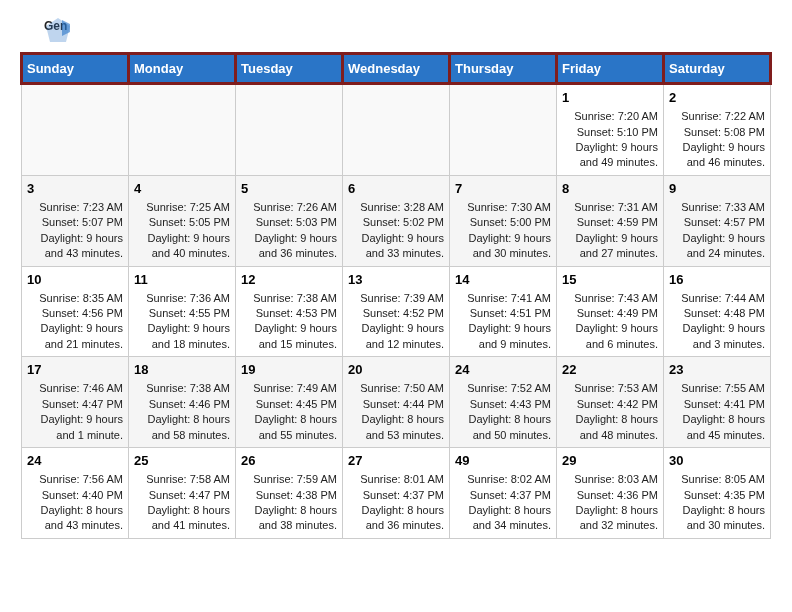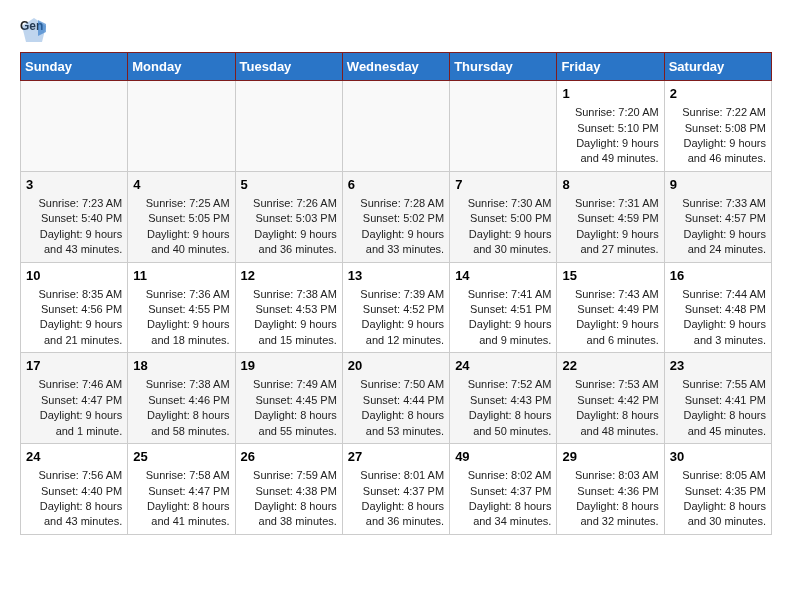--- a/index.html
+++ b/index.html
@@ -8,20 +8,21 @@
       background: #fff;
       width: 792px;
       min-height: 612px;
       padding: 16px 20px;
     }
     .header {
       display: flex;
       justify-content: space-between;
       align-items: flex-start;
       margin-bottom: 8px;
+      margin-left: 24px;
     }
     .logo {
       display: flex;
       align-items: center;
       gap: 4px;
     }
     .logo-text {
       font-size: 18px;
       font-weight: bold;
       line-height: 1.1;
@@ -49,21 +50,21 @@
       border-collapse: collapse;
       table-layout: fixed;
     }
     thead tr th {
       background: #2a75c7;
       color: #fff;
       font-size: 13px;
       font-weight: bold;
       padding: 6px 4px;
       text-align: left;
-      border: 1px solid #7f1d1d;
+      border: 3px solid #7f1d1d;
     }
     tbody tr td {
       border: 1px solid #ccc;
       vertical-align: top;
       padding: 4px 5px;
       font-size: 10.5px;
       line-height: 1.4;
       height: 88px;
       background: #fff;
     }
@@ -137,38 +138,38 @@
           <span class="day-num">2</span>
           <div class="day-info">Sunrise: 7:22 AM
 Sunset: 5:08 PM
 Daylight: 9 hours and 46 minutes.</div>
         </td>
       </tr>
       <tr>
         <td>
           <span class="day-num">3</span>
           <div class="day-info">Sunrise: 7:23 AM
-Sunset: 5:40 PM
+Sunset: 5:07 PM
 Daylight: 9 hours and 43 minutes.</div>
         </td>
         <td>
           <span class="day-num">4</span>
           <div class="day-info">Sunrise: 7:25 AM
 Sunset: 5:05 PM
 Daylight: 9 hours and 40 minutes.</div>
         </td>
         <td>
           <span class="day-num">5</span>
           <div class="day-info">Sunrise: 7:26 AM
 Sunset: 5:03 PM
 Daylight: 9 hours and 36 minutes.</div>
         </td>
         <td>
           <span class="day-num">6</span>
-          <div class="day-info">Sunrise: 7:28 AM
+          <div class="day-info">Sunrise: 3:28 AM
 Sunset: 5:02 PM
 Daylight: 9 hours and 33 minutes.</div>
         </td>
         <td>
           <span class="day-num">7</span>
           <div class="day-info">Sunrise: 7:30 AM
 Sunset: 5:00 PM
 Daylight: 9 hours and 30 minutes.</div>
         </td>
         <td>

